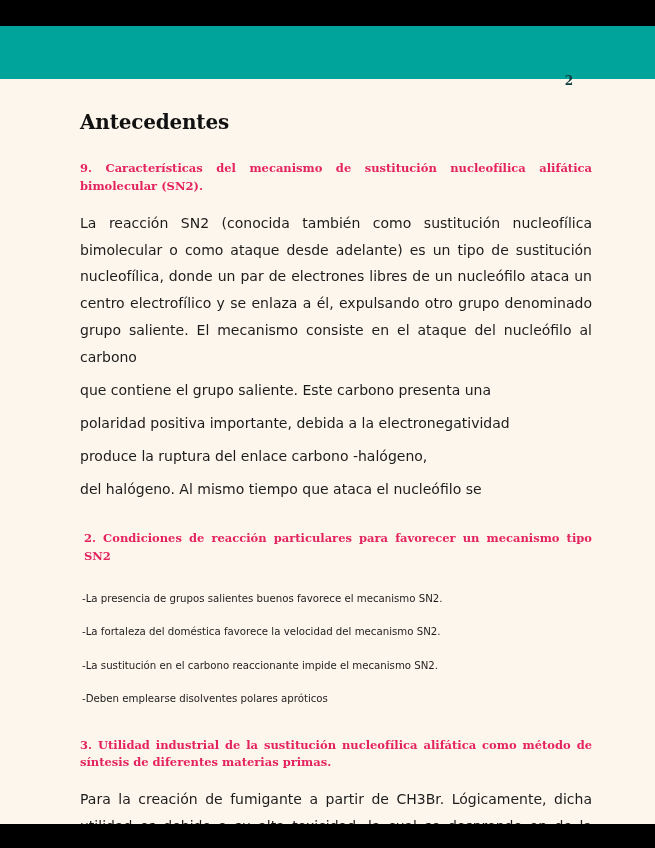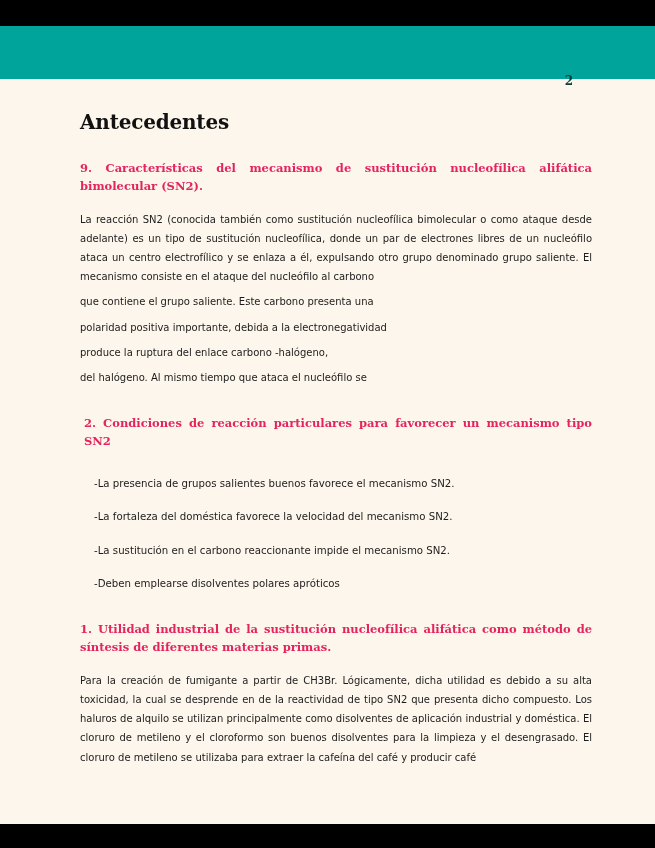--- a/index.html
+++ b/index.html
@@ -66,35 +66,35 @@
     line-height: 1.55;
     text-align: justify;
     margin: 0 0 14px 0;
   }
   .heading.h2 {
     padding-left: 4px;
     margin-bottom: 23px;
   }
   .para {
     font-family: "DejaVu Sans", sans-serif;
-    font-size: 10px;
+    font-size: 14px;
     color: #1c1c1c;
     line-height: 1.92;
     text-align: justify;
     margin: 0 0 6px 0;
   }
   .para.justified {
     text-align: justify;
   }
   .bullet {
     font-family: "DejaVu Sans", sans-serif;
     font-size: 10.2px;
     color: #1c1c1c;
     line-height: 1.9;
-    margin: 0 0 14px 12px;
+    margin: 0 0 14px 0;
     padding-left: 2px;
   }
   .spacer-md { height: 14px; }
   .spacer-lg { height: 22px; }
   .bottom-black-bar {
     position: absolute;
     bottom: 0;
     left: 0;
     width: 655px;
     height: 24px;
@@ -125,19 +125,19 @@
     <div class="spacer-lg"></div>
 
     <p class="heading h2">2. Condiciones de reacción particulares para favorecer un mecanismo tipo SN2</p>
     <p class="bullet">-La presencia de grupos salientes buenos favorece el mecanismo SN2.</p>
     <p class="bullet">-La fortaleza del doméstica favorece la velocidad del mecanismo SN2.</p>
     <p class="bullet">-La sustitución en el carbono reaccionante impide el mecanismo SN2.</p>
     <p class="bullet">-Deben emplearse disolventes polares apróticos</p>
 
     <div class="spacer-md"></div>
 
-    <p class="heading">1. Utilidad industrial de la sustitución nucleofílica alifática como método de síntesis de diferentes materias primas.</p>
+    <p class="heading">3. Utilidad industrial de la sustitución nucleofílica alifática como método de síntesis de diferentes materias primas.</p>
     <p class="para justified">Para la creación de fumigante a partir de CH3Br. Lógicamente, dicha utilidad es debido a su alta toxicidad, la cual se desprende en de la reactividad de tipo SN2 que presenta dicho compuesto. Los haluros de alquilo se utilizan principalmente como disolventes de aplicación industrial y doméstica. El cloruro de metileno y el cloroformo son buenos disolventes para la limpieza y el desengrasado. El cloruro de metileno se utilizaba para extraer la cafeína del café y producir café</p>
 
   </div>
 
   <div class="bottom-black-bar"></div>
 </div>
 
 </body></html>

